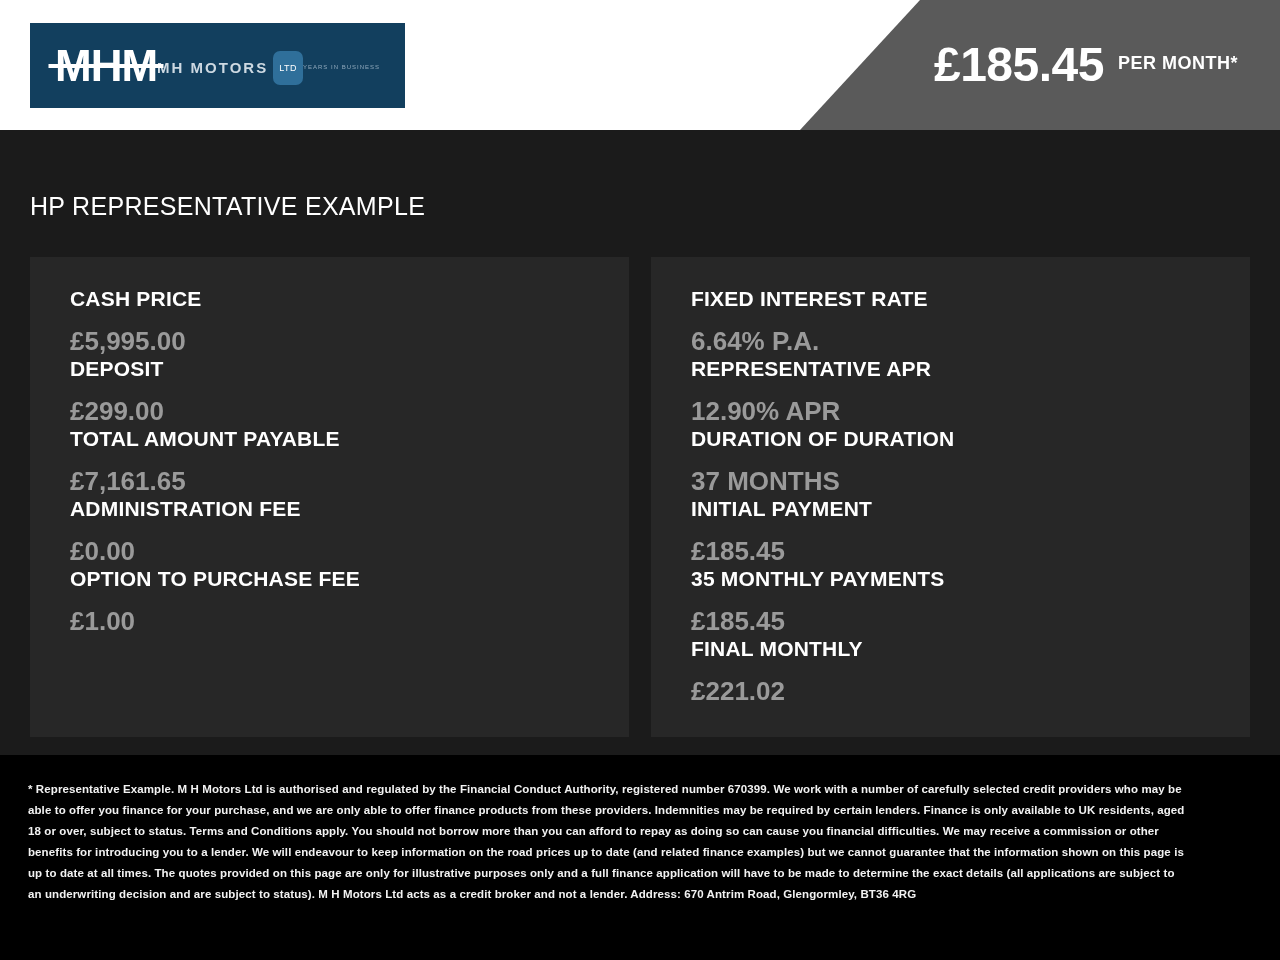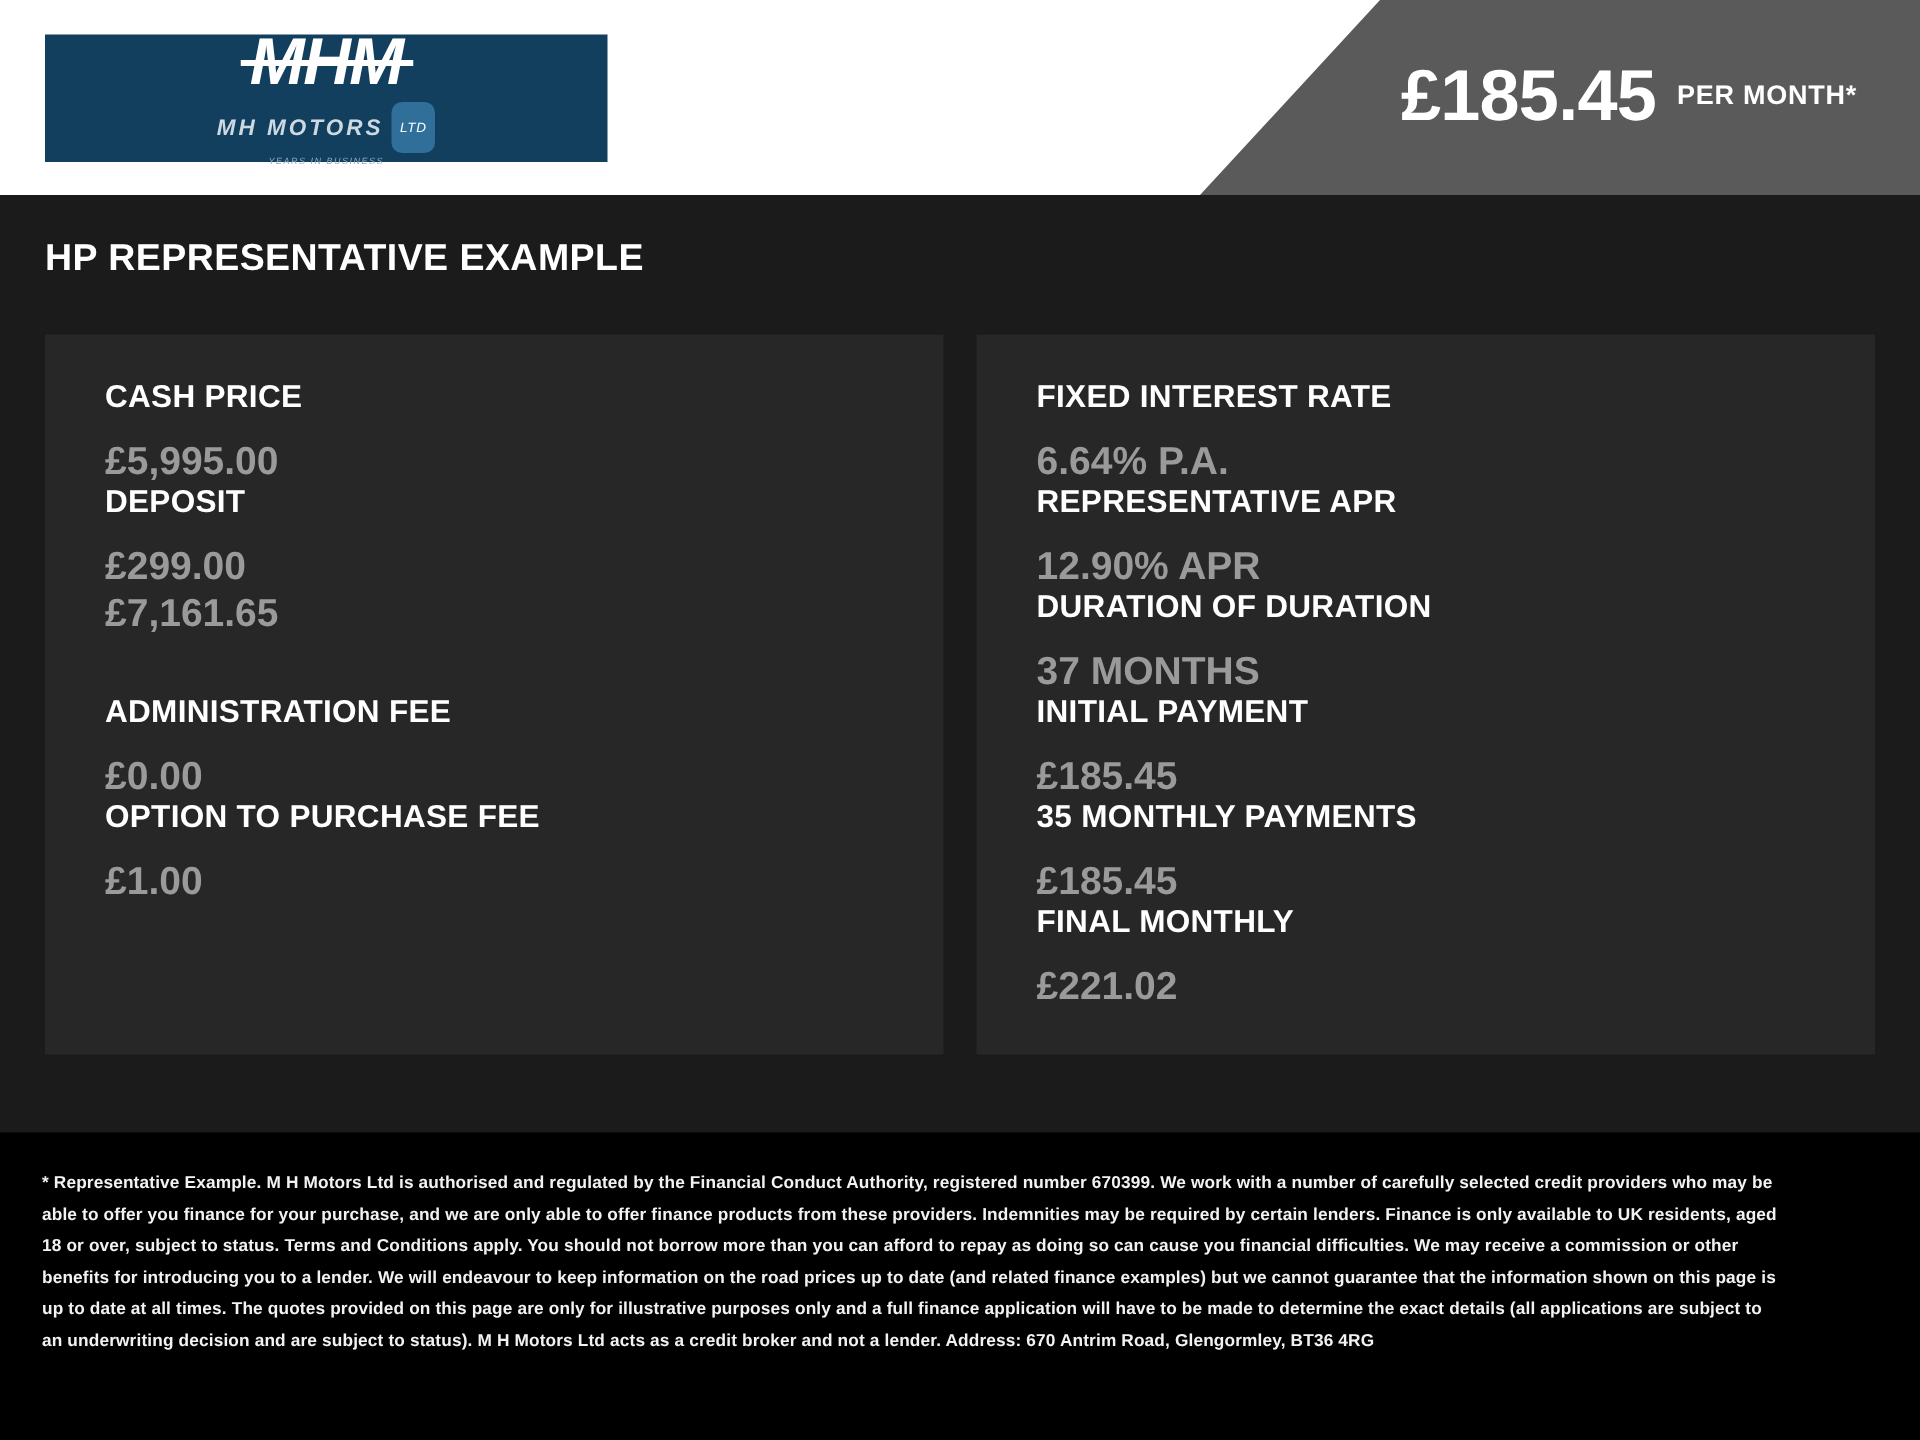--- a/index.html
+++ b/index.html
@@ -17,24 +17,23 @@
     height: 130px;
     background: #ffffff;
     overflow: hidden;
   }
   .logo-box {
     position: absolute;
     left: 30px; top: 23px;
     width: 375px; height: 85px;
     background: #123f5e;
     display: flex;
-    flex-direction: column;
+    flex-direction: row;
     align-items: center;
     justify-content: center;
-    font-style: italic;
   }
   .logo-mark {
     font-size: 44px;
     font-weight: bold;
     letter-spacing: -1px;
     color: #ffffff;
     line-height: 1;
     position: relative;
   }
   .logo-mark .bar {
@@ -103,23 +102,23 @@
   
   .body-area {
     background: #1b1b1b;
     padding: 0 30px;
     height: 625px;
     position: relative;
   }
   .section-title {
     color: #ffffff;
     font-size: 25px;
-    font-weight: bold;
+    font-weight: normal;
     letter-spacing: 0.3px;
-    padding-top: 28px;
+    padding-top: 62px;
   }
   .cards {
     display: flex;
     gap: 22px;
     margin-top: 36px;
   }
   .card {
     background: #272727;
     flex: 1;
     padding: 30px 40px 30px 40px;
@@ -195,20 +194,21 @@
       <div class="card">
         <div class="row">
           <span class="row-label">CASH PRICE</span>
           <span class="row-value">£5,995.00</span>
         </div>
         <div class="row">
           <span class="row-label">DEPOSIT</span>
           <span class="row-value">£299.00</span>
         </div>
         <div class="row">
+          <span class="row-label">TOTAL AMOUNT PAYABLE</span>
           <span class="row-value">£7,161.65</span>
         </div>
         <div class="row">
           <span class="row-label">ADMINISTRATION FEE</span>
           <span class="row-value">£0.00</span>
         </div>
         <div class="row">
           <span class="row-label">OPTION TO PURCHASE FEE</span>
           <span class="row-value">£1.00</span>
         </div>

